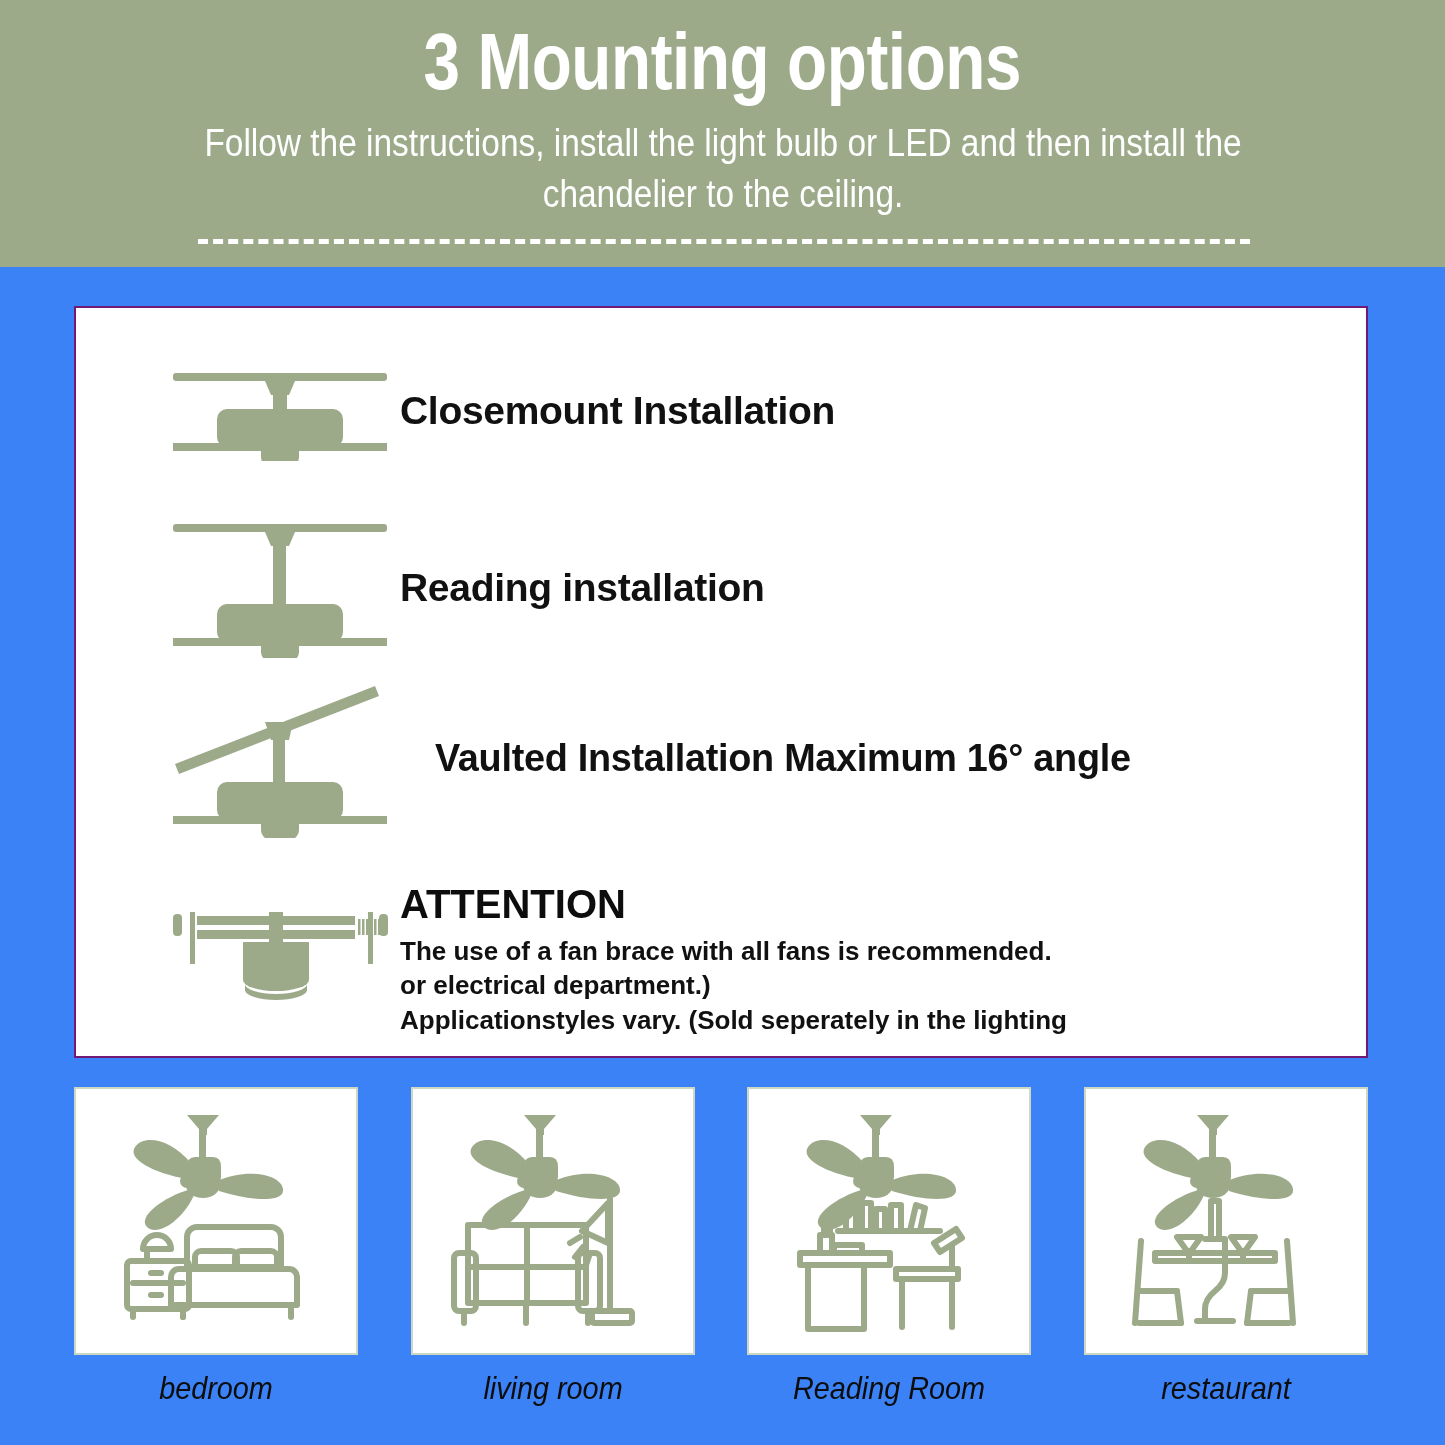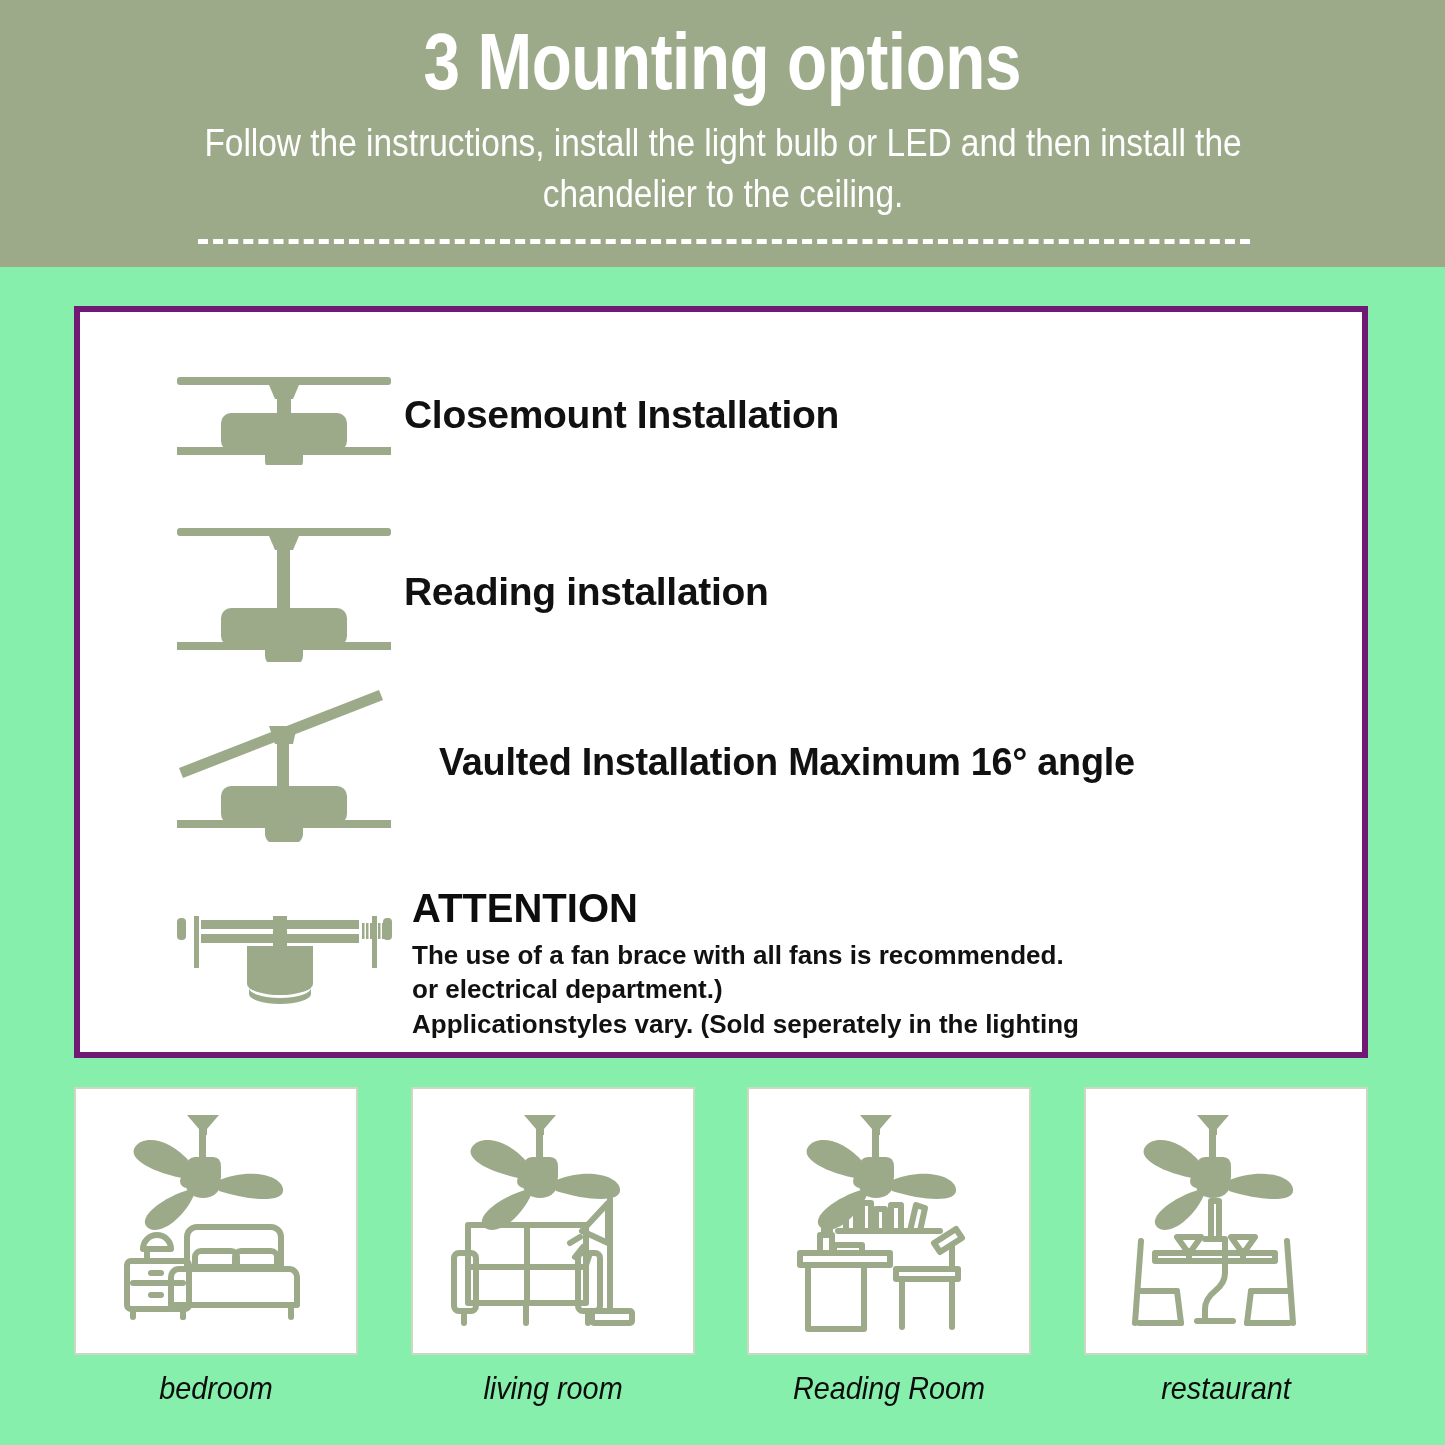--- a/index.html
+++ b/index.html
@@ -3,21 +3,21 @@
 <meta charset="utf-8">
 <style>
   * { box-sizing: border-box; margin: 0; padding: 0; }
   html, body {
     width: 1445px;
     height: 1445px;
     background: #ffffff;
     font-family: "Liberation Sans", sans-serif;
     overflow: hidden;
   }
-  .page { position: relative; width: 1445px; height: 1445px; background: #86efac; }
+  .page { position: relative; width: 1445px; height: 1445px; background: #3b82f6; }
 
   
   .header {
     position: absolute; left: 0; top: 0;
     width: 1445px; height: 267px;
     background: #9caa8a;
     display: flex; flex-direction: column; align-items: center;
   }
   .header-title {
     color: #ffffff;
@@ -46,21 +46,21 @@
     left: 198px; top: 239px;
     width: 1052px;
     border-top: 5px dashed #ffffff;
   }
 
   
   .main-box {
     position: absolute;
     left: 74px; top: 306px;
     width: 1294px; height: 752px;
-    border: 6px solid #701a75;
+    border: 2px solid #701a75;
     background: #ffffff;
   }
 
   .row {
     position: absolute;
     display: flex;
     align-items: center;
   }
   .row-icon {
     width: 240px;
@@ -74,21 +74,21 @@
     font-weight: 700;
     color: #111111;
     white-space: nowrap;
     letter-spacing: -0.3px;
   }
   .row-label.narrow { transform: scaleX(0.97); transform-origin: left center; }
 
   #row-close   { left: 84px; top: 48px;  width: 1180px; height: 110px; }
   #row-downrod { left: 84px; top: 205px; width: 1180px; height: 150px; }
   #row-vaulted { left: 84px; top: 365px; width: 1180px; height: 170px; gap: 35px; }
-  #row-attn    { left: 84px; top: 570px; width: 1180px; height: 160px; align-items: flex-start; gap: 8px; }
+  #row-attn    { left: 84px; top: 570px; width: 1180px; height: 160px; align-items: flex-start; }
 
   .attn-block { padding-top: 6px; }
   .attn-title {
     font-size: 40px; font-weight: 700; color: #0d0d0d;
     letter-spacing: 0px; line-height: 1.0; margin-bottom: 10px;
   }
   .attn-line {
     font-size: 26px; font-weight: 700; color: #111111;
     line-height: 1.32; white-space: nowrap;
   }

